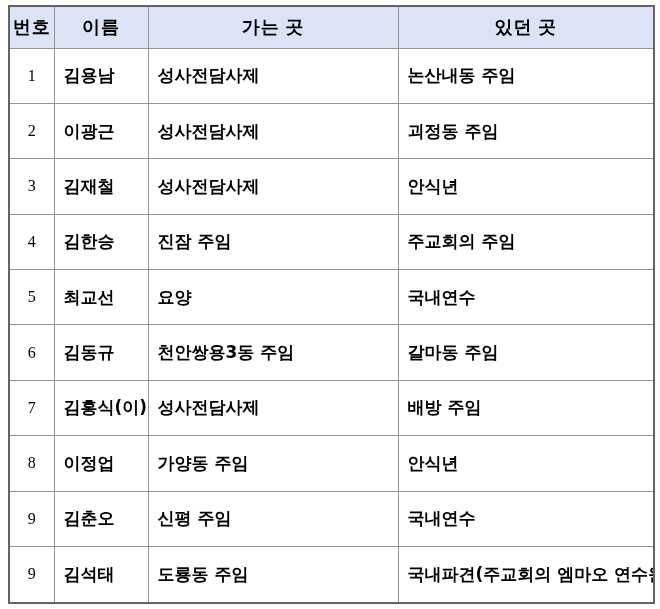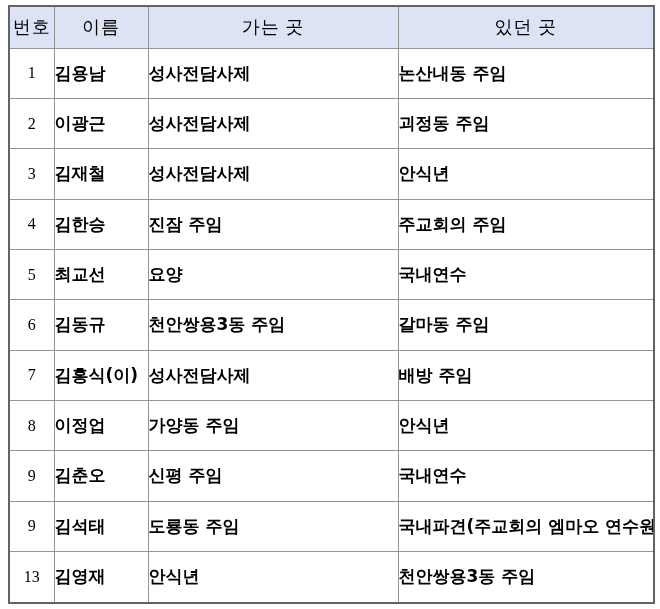--- a/index.html
+++ b/index.html
@@ -30,33 +30,33 @@
   }
   th,td{
     border:1px solid var(--grid);
     padding:0;
     overflow:hidden;
     white-space:nowrap;
   }
   thead tr{height:42px;}
   th{
     background:var(--header-bg);
-    font-weight:normal;
+    font-weight:bold;
     font-size:18px;
     text-align:center;
     letter-spacing:1px;
   }
   td.num{
     text-align:center;
     font-size:16px;
     font-weight:normal;
   }
   td.txt{
     text-align:left;
-    padding-left:0;
+    padding-left:9px;
     font-size:17px;
     font-weight:bold;
     font-family:"DejaVu Sans","Liberation Sans",sans-serif;
     letter-spacing:0px;
   }
 </style>
 </head>
 <body>
 
 <div class="table-wrap">
@@ -129,21 +129,15 @@
           <td class="txt">김춘오</td>
           <td class="txt">신평 주임</td>
           <td class="txt">국내연수</td>
         </tr>
         <tr>
           <td class="num">9</td>
           <td class="txt">김석태</td>
           <td class="txt">도룡동 주임</td>
           <td class="txt">국내파견(주교회의 엠마오 연수원)</td>
         </tr>
-        <tr>
-          <td class="num">13</td>
-          <td class="txt">김영재</td>
-          <td class="txt">안식년</td>
-          <td class="txt">천안쌍용3동 주임</td>
-        </tr>
       </tbody>
   </table>
 </div>
 
 </body></html>

